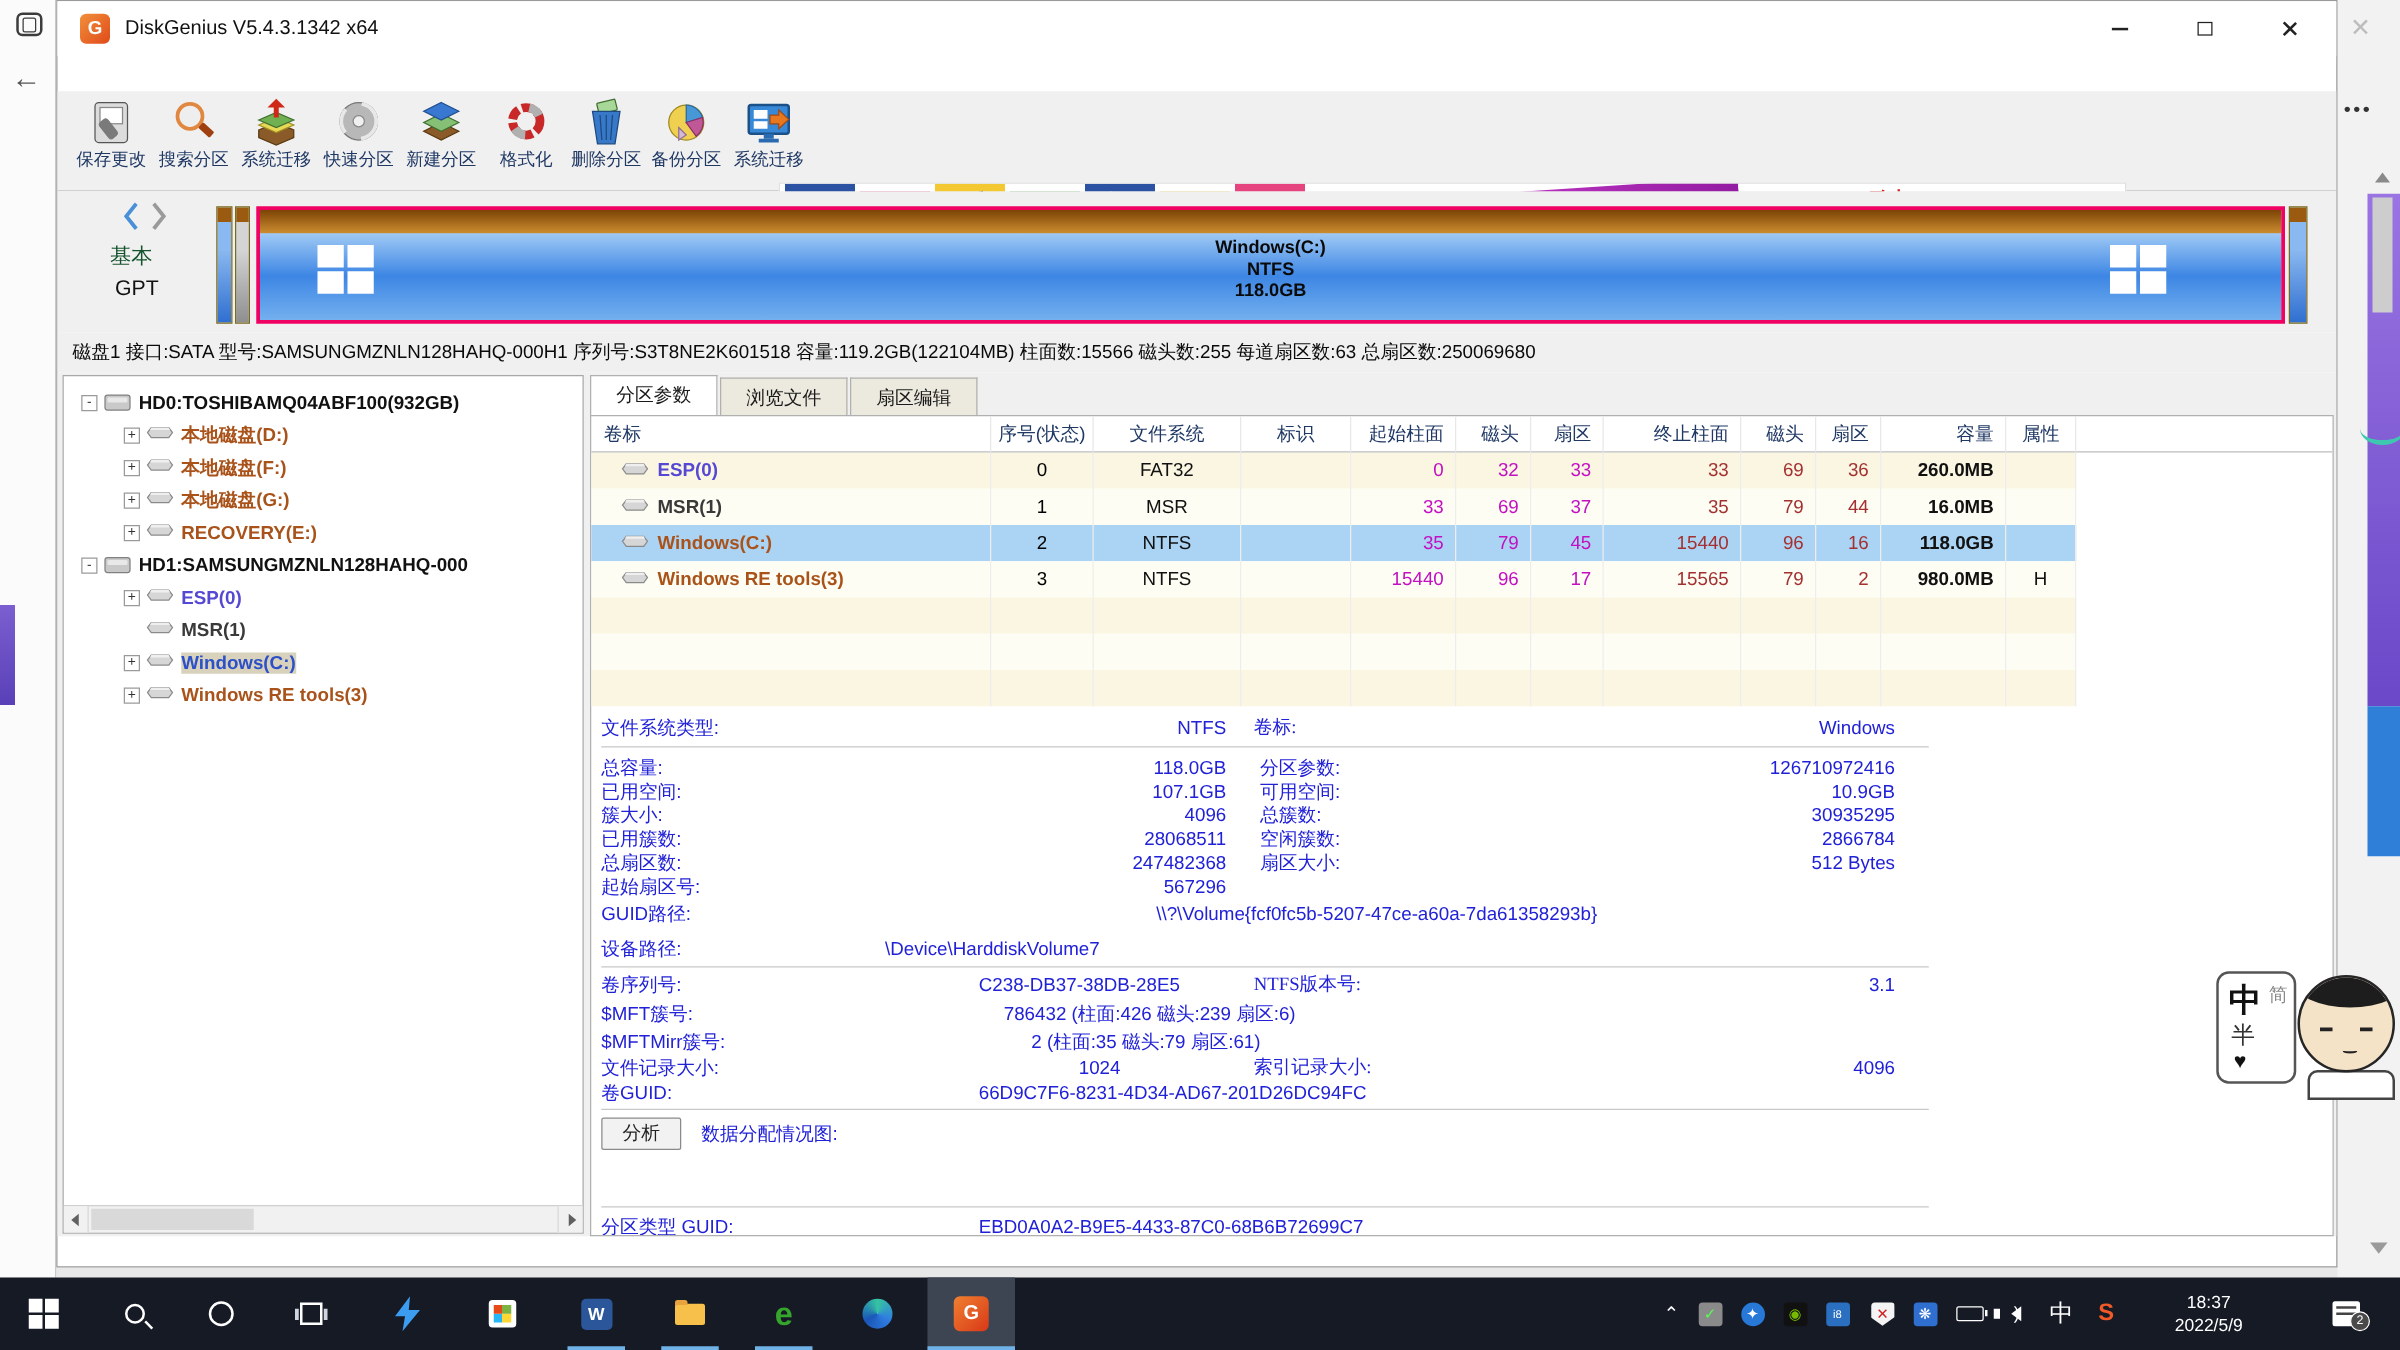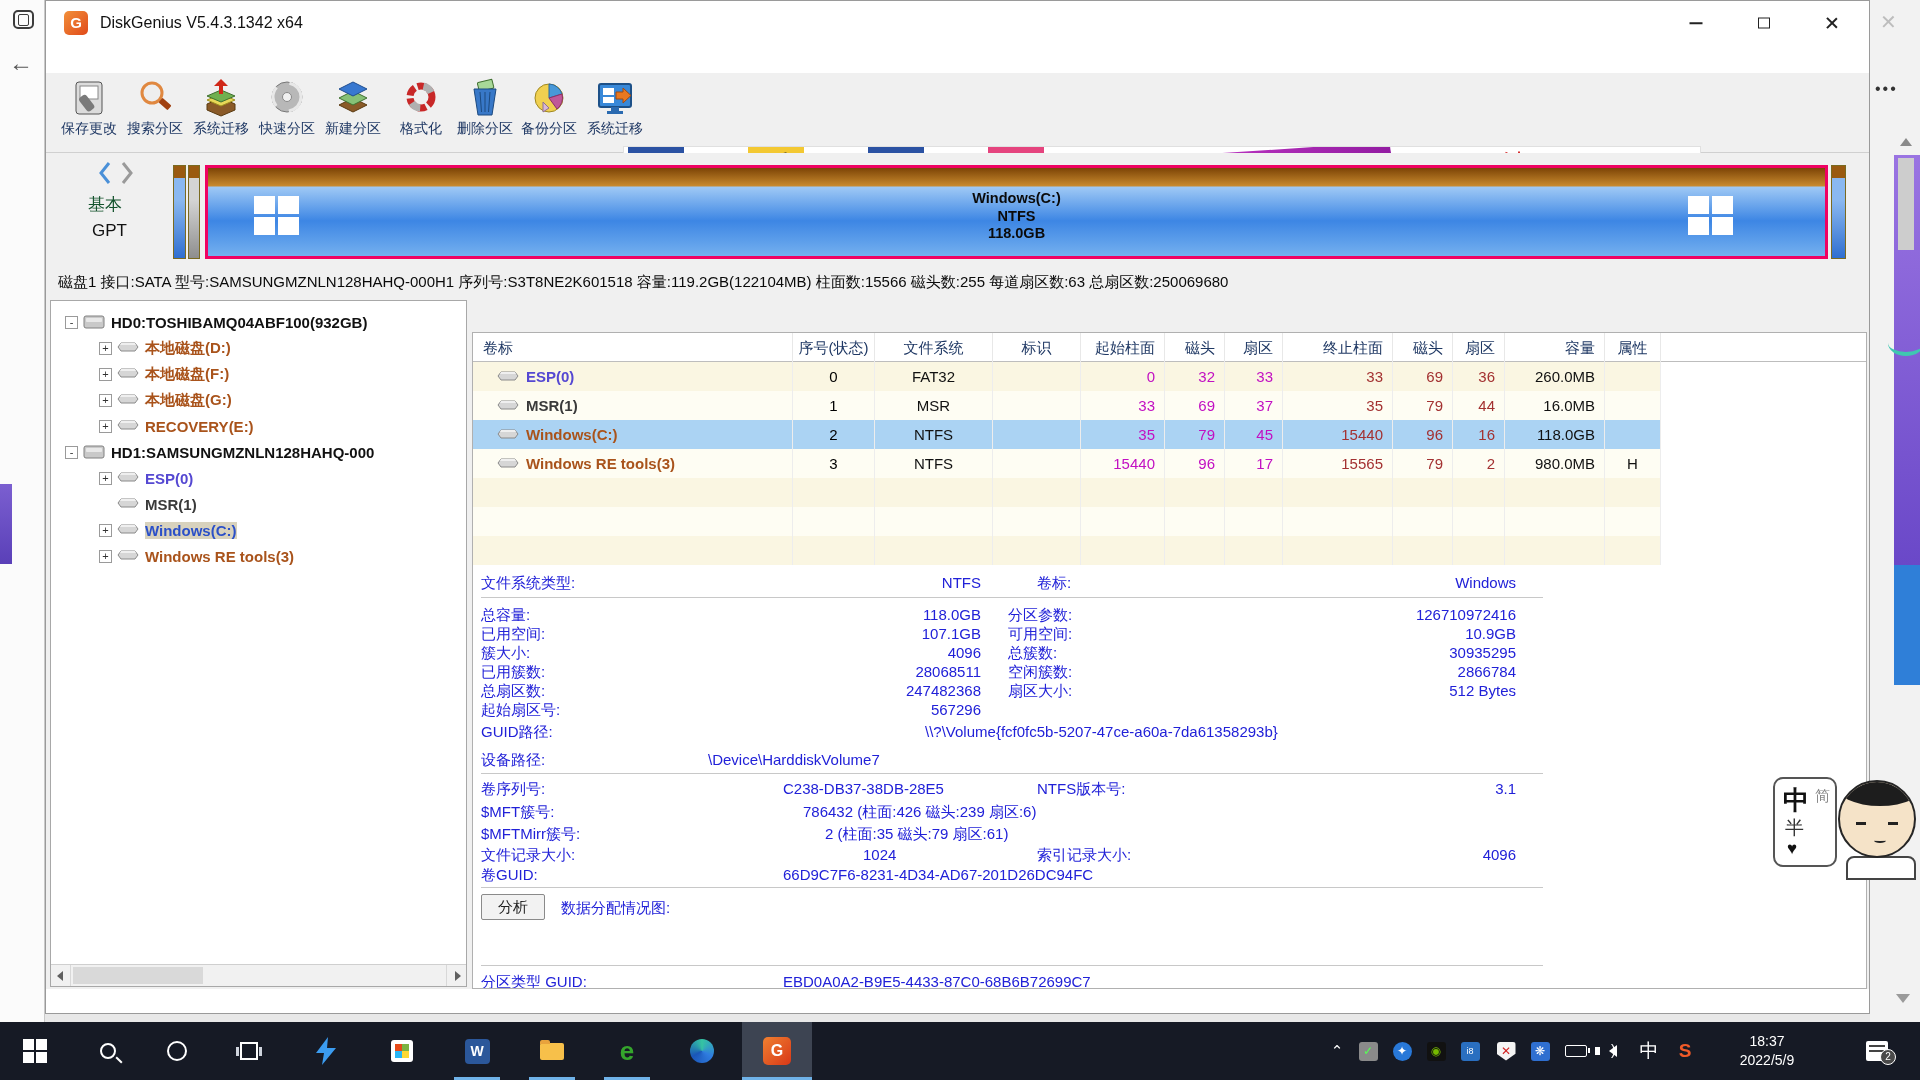--- a/index.html
+++ b/index.html
@@ -114,28 +114,28 @@
   .trow:nth-child(odd) { background:#faf6e2; } .trow:nth-child(even) { background:#fefdf3; }
   .trow.sel { background:#abd3f3; }
   .c-vol { width:320px; display:flex; align-items:center; padding-left:24px; }
   .c-vol .vol { font-weight:bold; margin-left:7px; }
   .c-purple .vol { color:#5548d2; } .c-dark .vol { color:#3a3a3a; } .c-brown .vol { color:#a9531b; }
   .c-idx { width:82px; text-align:center; }
   .c-fs  { width:118px; text-align:center; color:#111; }
   .c-tag { width:88px; }
   .c-sc { width:84px; } .c-h1 { width:60px; } .c-s1 { width:58px; }
   .c-ec { width:110px; } .c-h2 { width:60px; } .c-s2 { width:52px; }
-  .c-cap { width:100px; color:#111; } .c-attr { width:56px; text-align:center; color:#111; }
+  .c-cap { width:100px; color:#111;font-weight:bold; } .c-attr { width:56px; text-align:center; color:#111; }
   .num { text-align:right; padding-right:9px; }
   .n-start { color:#c210c2; } .n-end { color:#a33131; }
 
   
   #details { position:absolute; left:0; top:234px; width:100%; height:423px; overflow:hidden; color:#2121d8; font-size:15px; }
   #details .row { position:absolute; height:19px; line-height:19px; white-space:nowrap; }
-  .dlabel { position:absolute; left:8px; } .dlabel2 { position:absolute; left:564px; }
+  .dlabel { position:absolute; left:8px; } .dlabel2 { position:absolute; left:530px;font-family:Liberation Serif, serif; }
   .dval1 { position:absolute; left:8px; width:500px; text-align:right; }
   .dval2 { position:absolute; left:535px; width:508px; text-align:right; }
   .sep { position:absolute; left:8px; width:1062px; border-top:1px solid #c8c8c8; }
   .dcol { position:absolute; width:560px; }
   .dcol .drow { position:relative; height:19px; line-height:19px; }
   .dcol .dl { position:absolute; left:0; } 
   #dcol1 { left:8px; top:38px; } #dcol1 .dv { position:absolute; left:0; width:500px; text-align:right; }
   #dcol2 { left:535px; top:38px; } #dcol2 .dv { position:absolute; left:0; width:508px; text-align:right; }
   .analyze-btn { position:absolute; left:8px; top:0; width:64px; height:26px; background:#f2f2f2; border:1px solid #8a8a8a; border-radius:2px; font-size:15px; color:#222; text-align:center; line-height:24px; }
   .alloc-label { position:absolute; left:88px; top:4px; }
@@ -494,20 +494,23 @@
             <div class="tri-l"></div>
           </div>
         <div class="hthumb"></div>
         <div class="harrow right">
             <div class="tri-r"></div>
           </div>
       </div>
     </div>
 
     <div id="rightpanel" class="abs">
+      <div id="tabbar" class="abs">
+        
+      <span class="tab active">分区参数</span><span class="tab">浏览文件</span><span class="tab">扇区编辑</span></div>
       <div id="content" class="abs">
 
         <div id="thead" actable="false">
           <span class="hc" style="left:0;width:320px;padding-left:10px">卷标</span>
           <span class="hc" style="left:320px;width:82px;text-align:center">序号(状态)</span>
           <span class="hc" style="left:402px;width:118px;text-align:center">文件系统</span>
           <span class="hc" style="left:520px;width:88px;text-align:center">标识</span>
           <span class="hc num" style="left:608px;width:84px">起始柱面</span>
           <span class="hc num" style="left:692px;width:60px">磁头</span>
           <span class="hc num" style="left:752px;width:58px">扇区</span>

